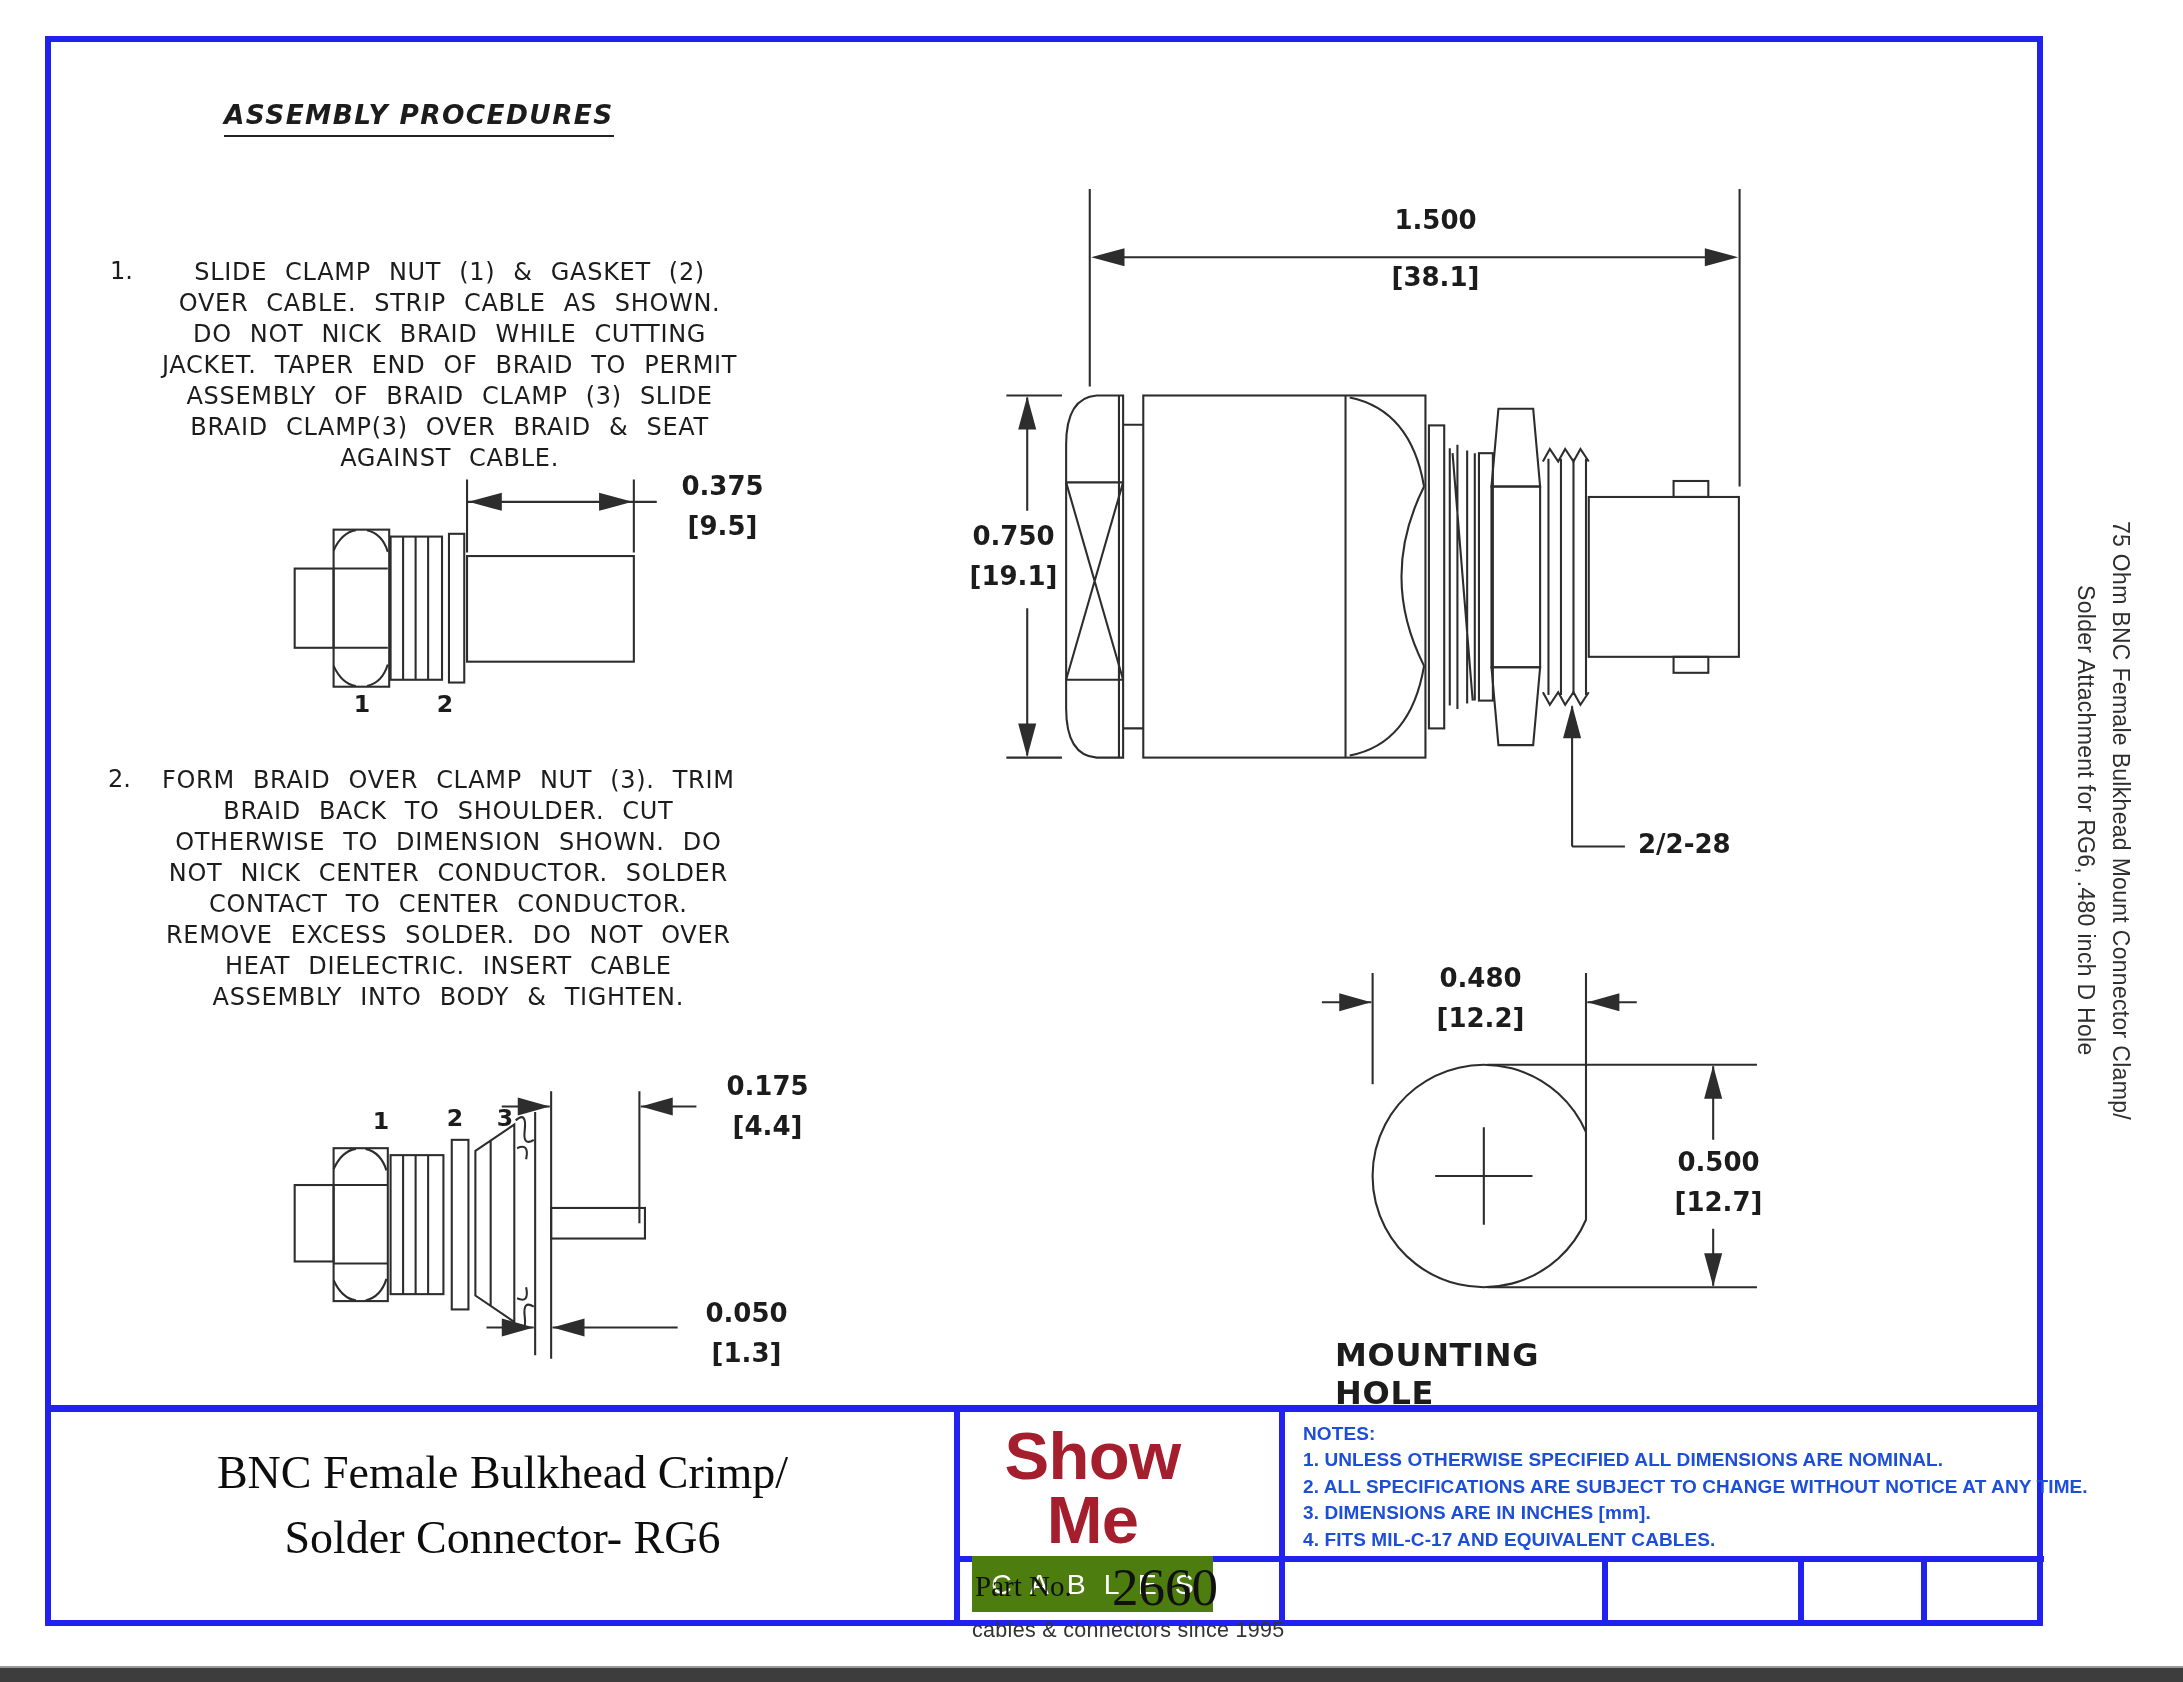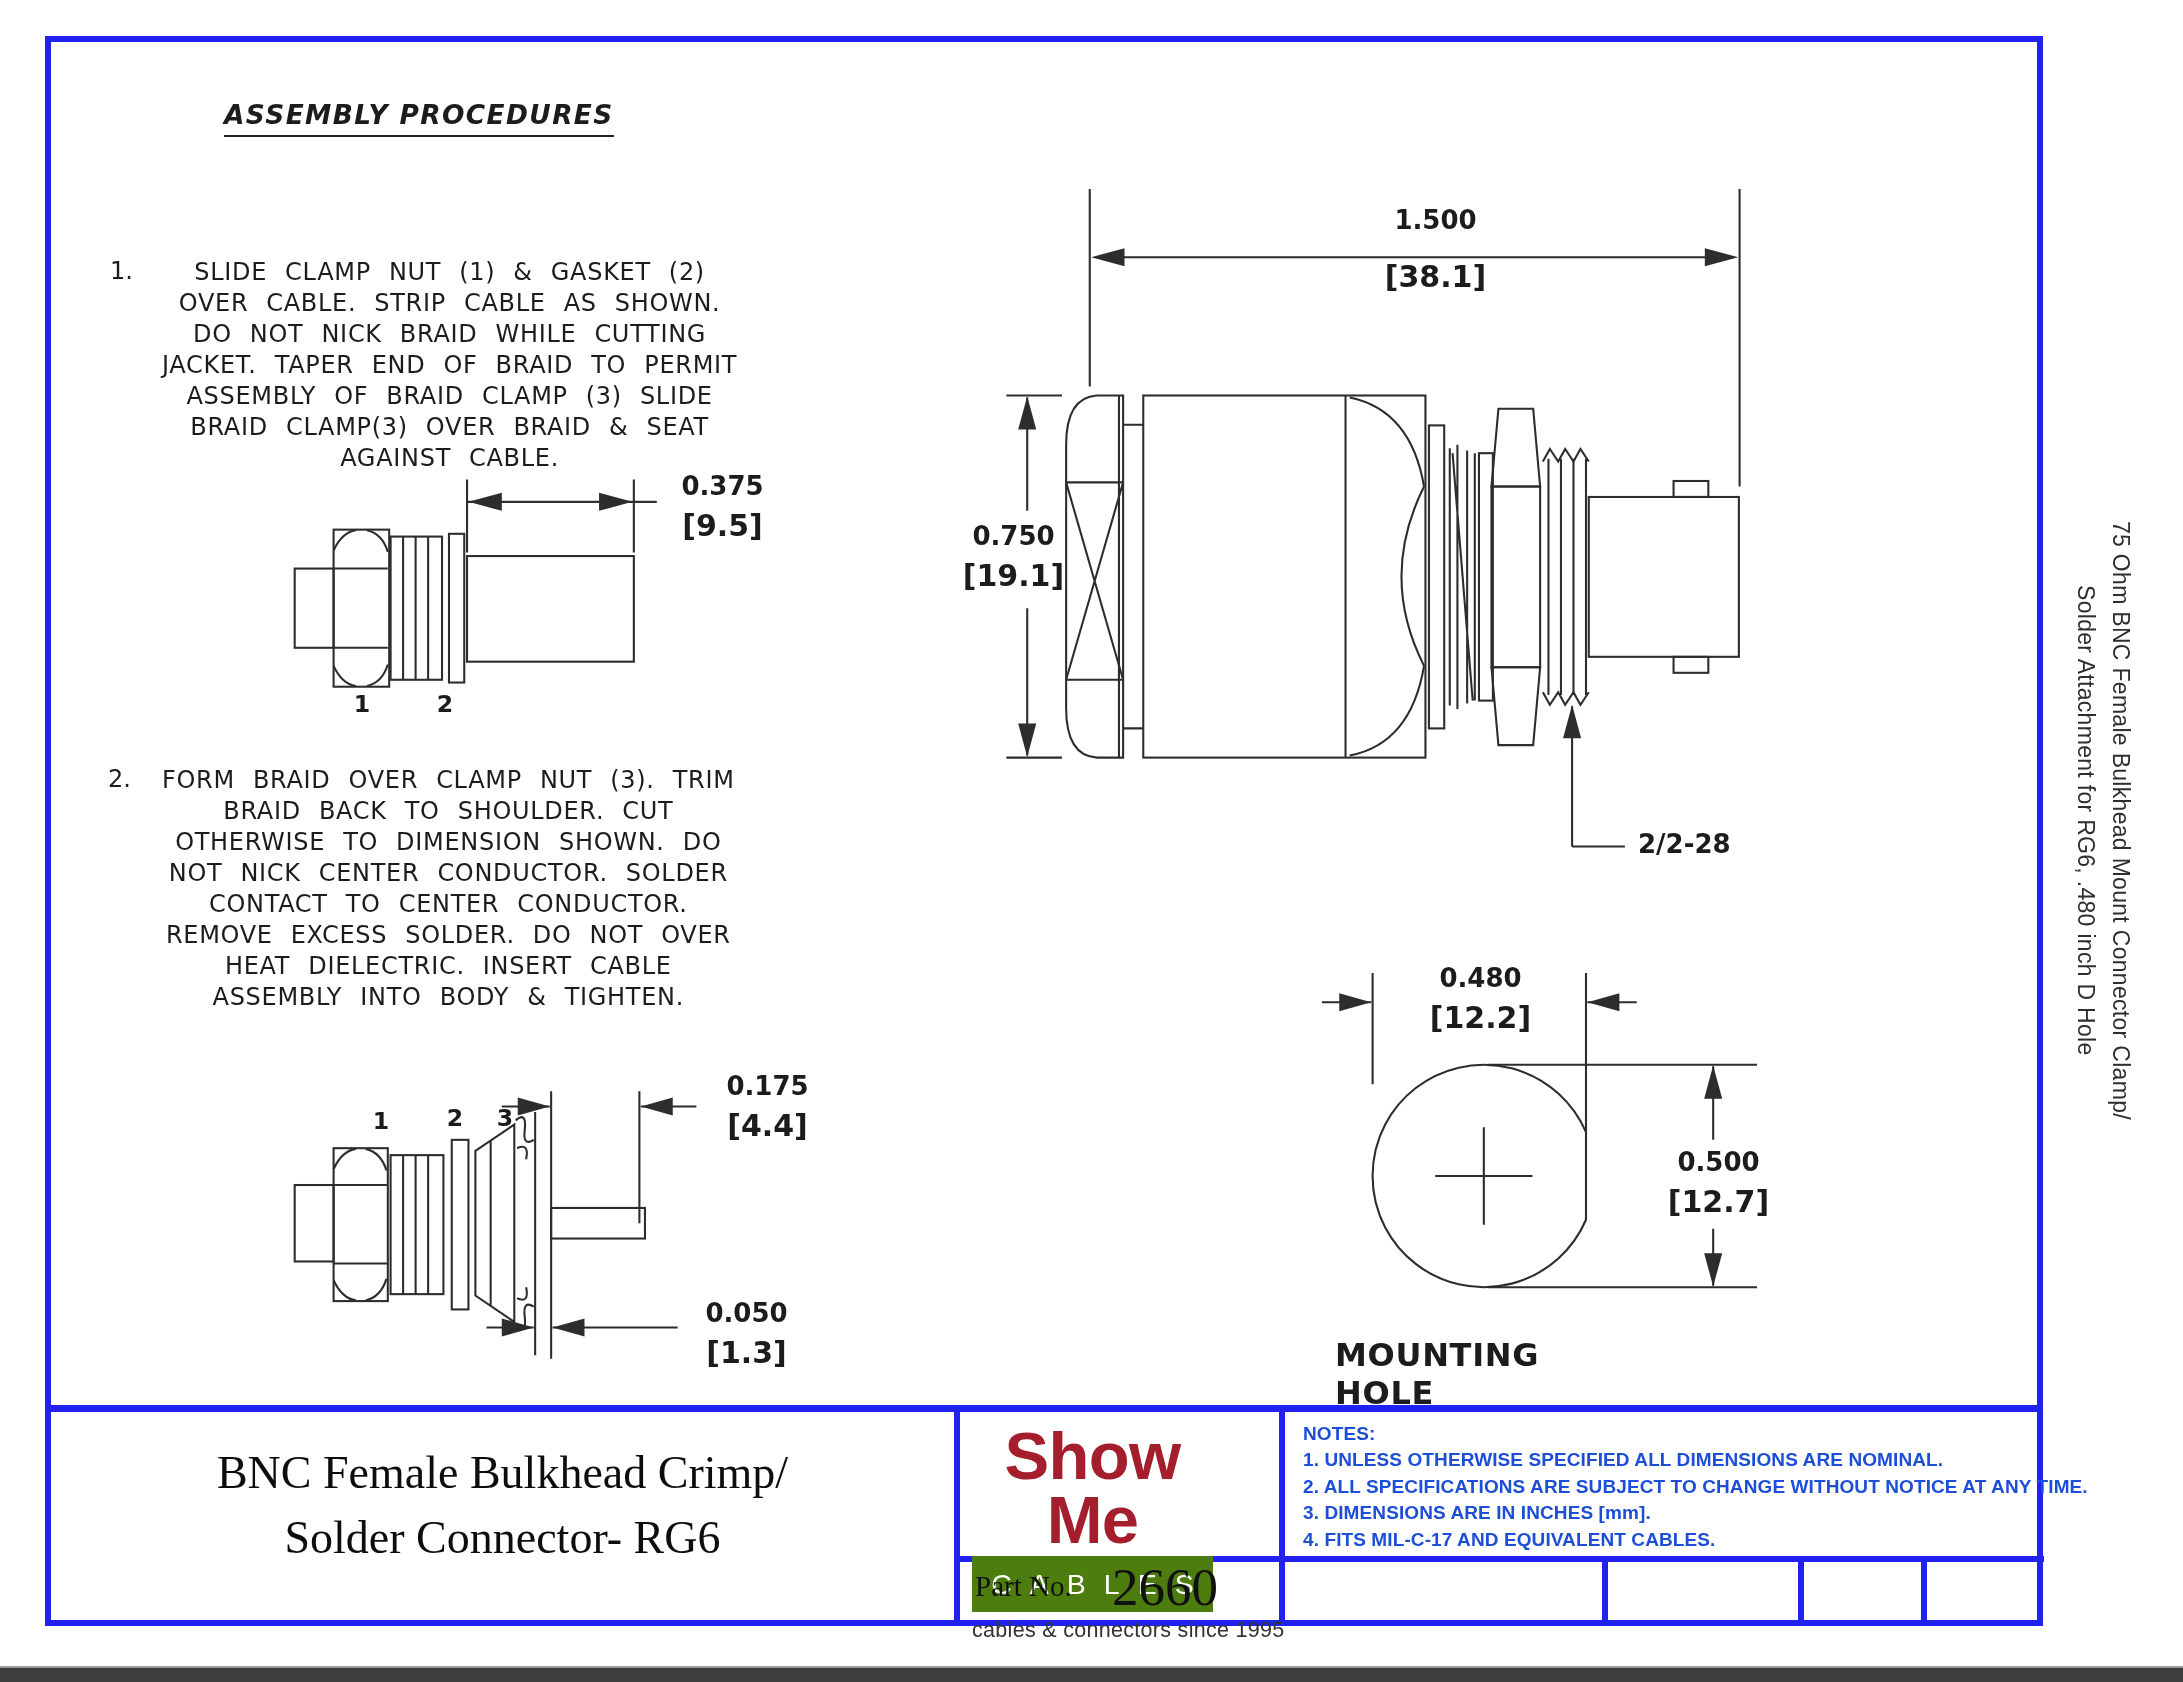--- a/index.html
+++ b/index.html
@@ -9,21 +9,21 @@
   
   .bline{position:absolute;background:#2121f0;}
   
   .cad{font-family:"DejaVu Sans","Liberation Sans",sans-serif;color:#1c1c1c;}
   .proc-title{font-size:26.4px;font-weight:600;letter-spacing:1.4px;border-bottom:2.8px solid #222;
               padding-bottom:4.9px;white-space:nowrap;}
   .step-num{font-size:24px;font-weight:500;}
   .step-lines{font-size:24px;line-height:31px;letter-spacing:0.7px;word-spacing:9.7px;white-space:nowrap;text-align:center;}
   .dim{text-align:center;font-weight:600;}
   .dim .v{font-size:26px;line-height:32px;}
-  .dim .m{font-size:30px;line-height:32px;margin-top:8.3px;}
+  .dim .m{font-size:26px;line-height:32px;margin-top:8.3px;}
   .dim.widegap .m{margin-top:25px;}
   .plabel{font-size:23.6px;font-weight:600;text-align:center;}
   .mount-label{font-size:32px;font-weight:600;letter-spacing:0.7px;word-spacing:11px;text-align:left;}
   .thread-label{font-size:26px;font-weight:600;white-space:nowrap;}
   
   .side-text{writing-mode:vertical-rl;text-align:center;font-size:23px;line-height:35px;
              color:#2e2e2e;letter-spacing:0.3px;}
   
   .tb-title{font-family:"Liberation Serif",serif;font-size:46px;line-height:65px;text-align:center;color:#0d0d0d;}
   .logo-name{font-size:67px;font-weight:700;color:#a41e2d;line-height:64px;letter-spacing:-0.7px;text-align:center;}

